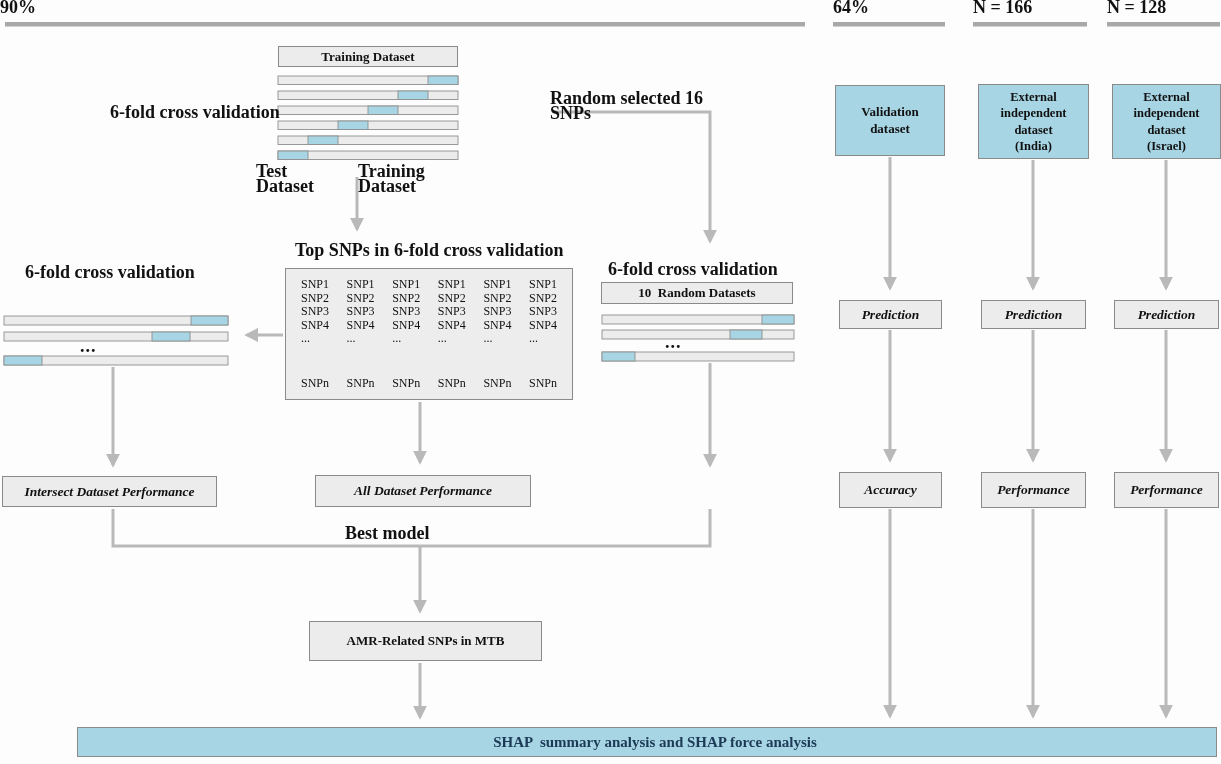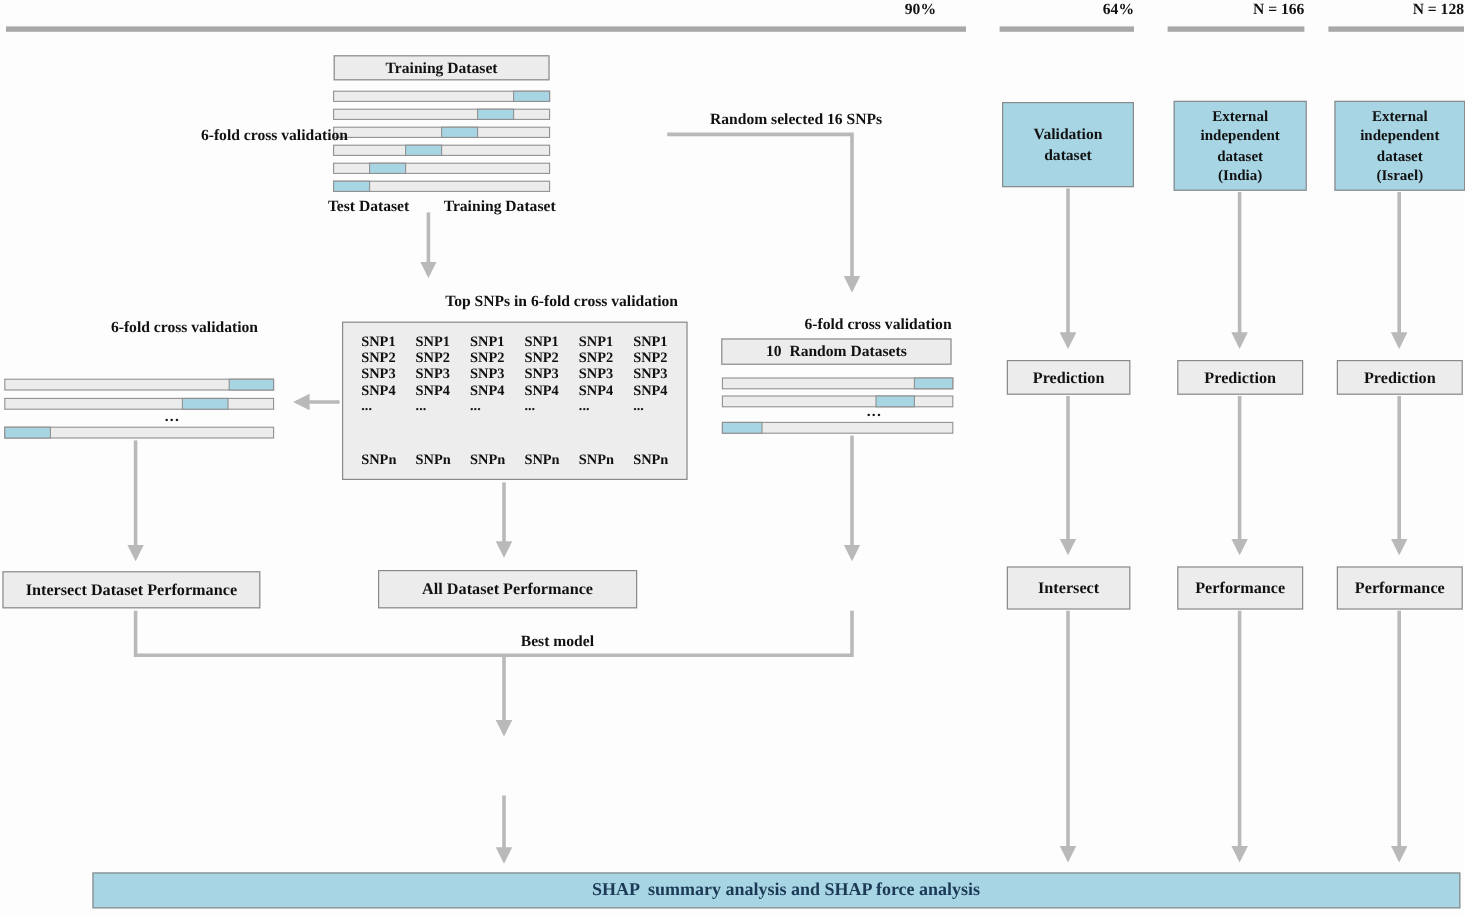--- a/index.html
+++ b/index.html
@@ -2,34 +2,34 @@
 <html><head>
 <meta charset="utf-8">
 <style>
   html,body{margin:0;padding:0;background:#ffffff;}
   #canvas{
     position:relative;width:1221px;height:764px;overflow:hidden;
     font-family:"Liberation Serif","DejaVu Serif",serif;
     background:#fdfdfd;color:#111;
   }
   #wires{position:absolute;left:0;top:0;z-index:0;}
-  .lbl{position:absolute;font-weight:bold;font-size:13px;text-align:right;line-height:15px;z-index:2;}
+  .lbl{position:absolute;font-weight:bold;font-size:18px;text-align:left;line-height:15px;z-index:2;}
   .box{
     position:absolute;display:flex;align-items:center;justify-content:center;
     background:#ececec;border:1.4px solid #8a8a8a;font-weight:bold;font-size:13px;
     text-align:center;z-index:2;box-sizing:border-box;
   }
   .bluebox{background:#a7d5e4;white-space:pre-line;line-height:16.5px;font-size:12.5px;}
-  .perf{font-size:13.5px;}
+  .perf{font-size:13.5px;font-style:italic;}
   .snpbox{
     position:absolute;left:285px;top:268px;width:288px;height:132px;
     background:#ededed;border:1.6px solid #8a8a8a;box-sizing:border-box;
     display:flex;justify-content:space-between;padding:9px 15px 8px 15px;z-index:2;
   }
-  .snp-col{display:flex;flex-direction:column;font-weight:bold;font-size:12px;}
+  .snp-col{display:flex;flex-direction:column;font-weight:normal;font-size:12px;}
   .snp-col span{line-height:13.6px;white-space:pre;}
   .snp-last{margin-top:auto;}
   .dots{letter-spacing:1px;}
   .pre{white-space:pre;}
   .shap{
     position:absolute;left:77px;top:727px;width:1140px;height:30px;
     background:#a7d5e4;border:1.5px solid #8a8a8a;box-sizing:border-box;
     display:flex;align-items:center;justify-content:center;
     font-weight:bold;font-size:15px;color:#1c3a56;z-index:2;white-space:pre;padding-left:16px;
   }
@@ -175,25 +175,26 @@
   <div class="lbl" style="left:25px;top:265px;width:190px;">6-fold cross validation</div>
   <div class="lbl dots" style="left:80px;top:339px;width:70px;">...</div>
   <div class="box perf" style="left:2px;top:476px;width:215px;height:31px;">Intersect Dataset Performance</div>
 
   <div class="lbl" style="left:608px;top:262px;width:185px;">6-fold cross validation</div>
   <div class="box pre" style="left:601px;top:282px;width:192px;height:22px;">10  Random Datasets</div>
   <div class="lbl dots" style="left:665px;top:335px;width:70px;">...</div>
 
   <div class="box perf" style="left:315px;top:475px;width:216px;height:32px;">All Dataset Performance</div>
   <div class="lbl" style="left:345px;top:526px;width:150px;">Best model</div>
+  <div class="box" style="left:309px;top:621px;width:233px;height:40px;">AMR-Related SNPs in MTB</div>
 
   <div class="box bluebox" style="left:835px;top:85px;width:110px;height:71px;font-size:13px;">Validation
 dataset</div>
   <div class="box perf" style="left:839px;top:300px;width:103px;height:29px;">Prediction</div>
-  <div class="box perf" style="left:839px;top:472px;width:103px;height:36px;">Intersect</div>
+  <div class="box perf" style="left:839px;top:472px;width:103px;height:36px;">Accuracy</div>
 
   <div class="box bluebox" style="left:978px;top:84px;width:111px;height:75px;">External
 independent
 dataset
 (India)</div>
   <div class="box perf" style="left:981px;top:300px;width:105px;height:29px;">Prediction</div>
   <div class="box perf" style="left:981px;top:472px;width:105px;height:36px;">Performance</div>
 
   <div class="box bluebox" style="left:1112px;top:84px;width:109px;height:75px;">External
 independent

